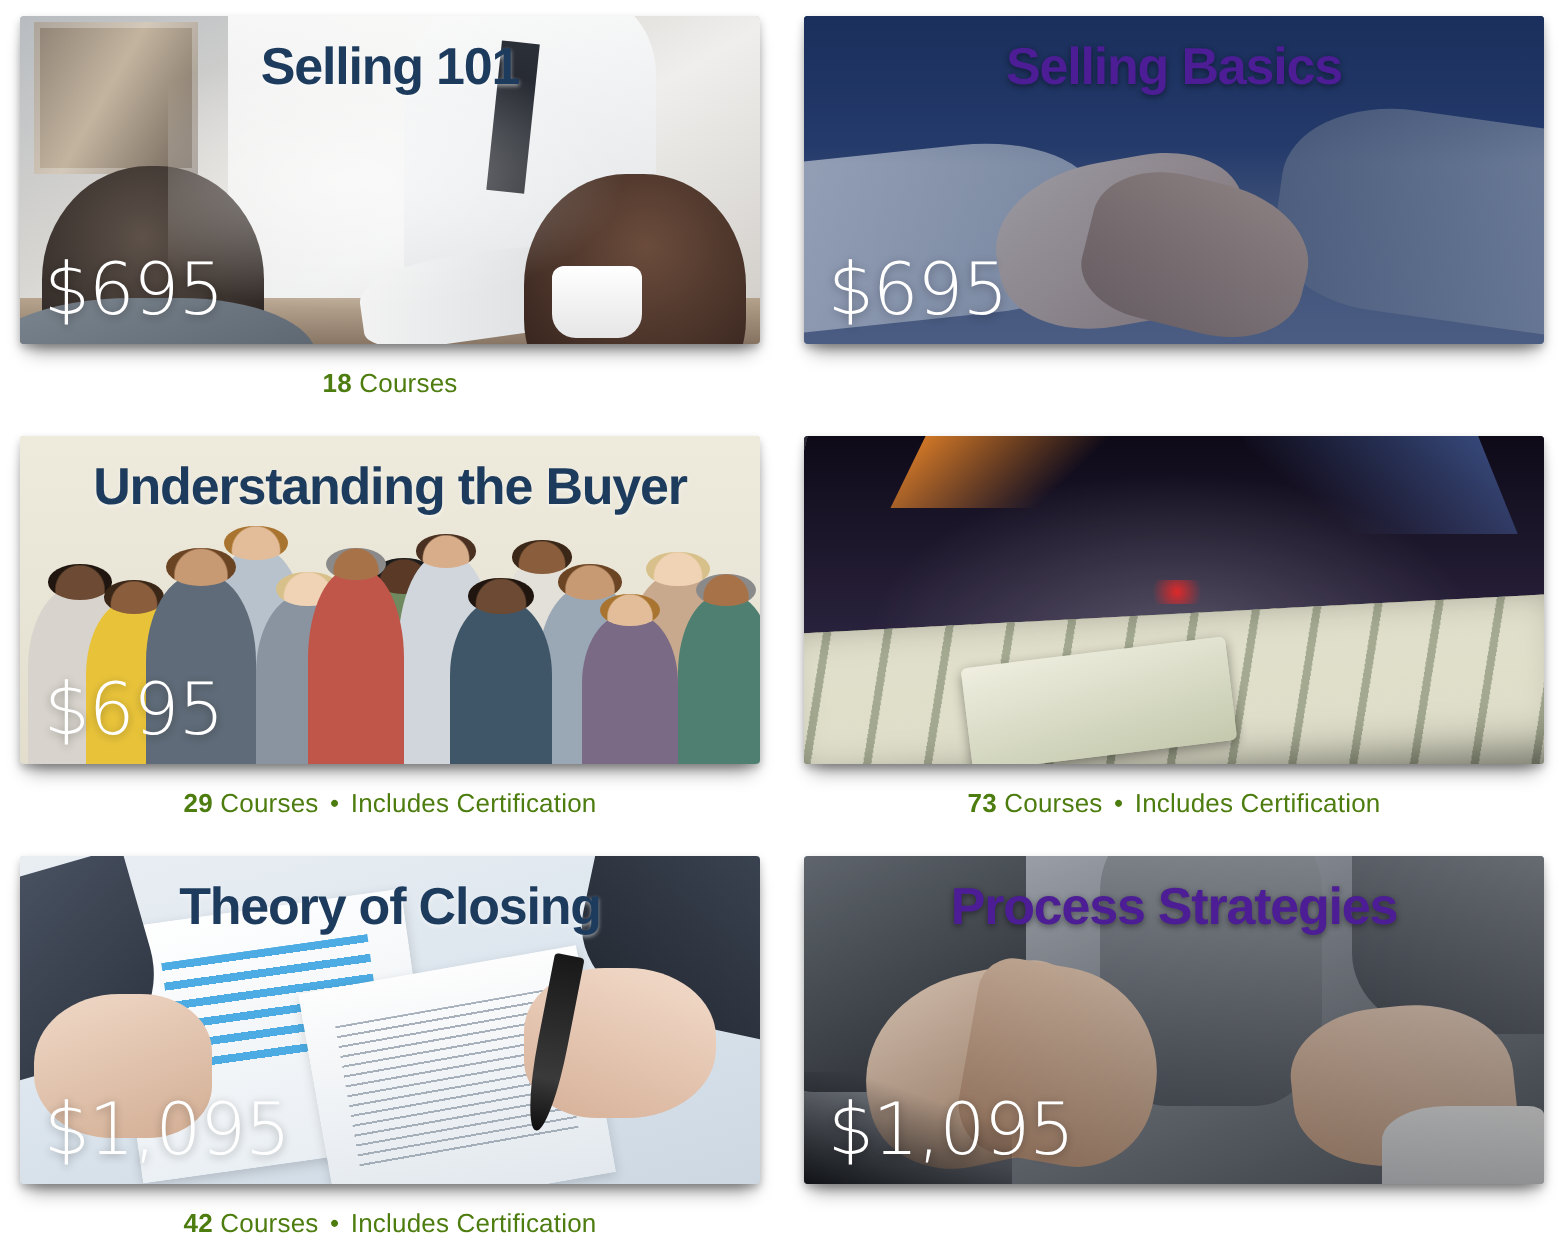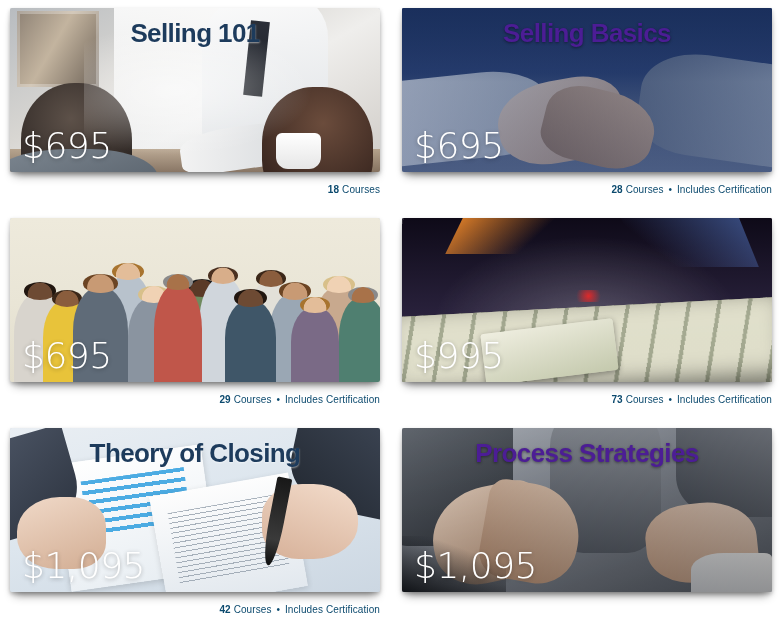--- a/index.html
+++ b/index.html
@@ -87,23 +87,23 @@
     letter-spacing: -0.5px;
     line-height: 1;
     z-index: 6;
     text-shadow: 0 1px 4px rgba(0,0,0,0.30);
     font-family: "DejaVu Sans", sans-serif;
   }
 
   
   .card-caption {
     margin-top: 12px;
-    text-align: right;
-    font-size: 10px;
-    color: #0c4a6e;
+    text-align: center;
+    font-size: 13px;
+    color: #4d7c0f;
     letter-spacing: 0.1px;
     white-space: nowrap;
   }
   .card-caption .count {
     font-weight: bold;
   }
   .card-caption .sep {
     padding: 0 2px;
   }
 
@@ -388,26 +388,20 @@
       <div class="banner-art art-handshake">
         <span class="bg-dark"></span>
         <span class="sleeve-l"></span>
         <span class="sleeve-r"></span>
         <span class="hand-a"></span>
         <span class="hand-b"></span>
         <span class="tint"></span>
       </div>
       <div class="card-title title-light">Selling Basics</div>
       <div class="card-price">$695</div>
-    </div>
-    <div class="card-caption">
-      <span class="count">28</span>
-      <span>Courses</span>
-      <span class="sep">•</span>
-      <span>Includes Certification</span>
     </div>
   </div>
 
   <div class="course-card">
     <div class="card-banner">
       <div class="banner-art art-crowd" id="crowd-art">
           <span class="p" style="left: 1%; width: 14%; height: 54%; background: rgb(216, 212, 205); z-index: 2;"></span>
           <span class="h" style="left: 3.66%; width: 8.68%; height: 10.85%; bottom: 50%; background: radial-gradient(circle at 50% 72%, rgb(109, 74, 51) 58%, rgb(33, 22, 15) 62%); z-index: 3;"></span>
           <span class="p" style="left: 9%; width: 13%; height: 50%; background: rgb(232, 195, 58); z-index: 3;"></span>
           <span class="h" style="left: 11.47%; width: 8.06%; height: 10.075%; bottom: 46%; background: radial-gradient(circle at 50% 72%, rgb(138, 93, 61) 58%, rgb(59, 39, 24) 62%); z-index: 4;"></span>
@@ -429,41 +423,41 @@
           <span class="h" style="left: 66.47%; width: 8.06%; height: 10.075%; bottom: 58%; background: radial-gradient(circle at 50% 72%, rgb(138, 93, 61) 58%, rgb(59, 39, 24) 62%); z-index: 3;"></span>
           <span class="p" style="left: 70%; width: 14%; height: 54%; background: rgb(154, 167, 180); z-index: 3;"></span>
           <span class="h" style="left: 72.66%; width: 8.68%; height: 10.85%; bottom: 50%; background: radial-gradient(circle at 50% 72%, rgb(200, 154, 116) 58%, rgb(107, 68, 35) 62%); z-index: 4;"></span>
           <span class="p" style="left: 76%; width: 13%; height: 46%; background: rgb(122, 106, 134); z-index: 4;"></span>
           <span class="h" style="left: 78.47%; width: 8.06%; height: 10.075%; bottom: 42%; background: radial-gradient(circle at 50% 72%, rgb(227, 189, 153) 58%, rgb(168, 116, 47) 62%); z-index: 5;"></span>
           <span class="p" style="left: 82%; width: 14%; height: 58%; background: rgb(200, 169, 142); z-index: 2;"></span>
           <span class="h" style="left: 84.66%; width: 8.68%; height: 10.85%; bottom: 54%; background: radial-gradient(circle at 50% 72%, rgb(240, 210, 180) 58%, rgb(216, 192, 138) 62%); z-index: 3;"></span>
           <span class="p" style="left: 89%; width: 13%; height: 52%; background: rgb(79, 127, 112); z-index: 3;"></span>
           <span class="h" style="left: 91.47%; width: 8.06%; height: 10.075%; bottom: 48%; background: radial-gradient(circle at 50% 72%, rgb(168, 114, 73) 58%, rgb(138, 138, 138) 62%); z-index: 4;"></span>
         </div>
+      <div class="card-title title-dark">Understanding the Buyer</div>
       <div class="card-price">$695</div>
     </div>
     <div class="card-caption">
       <span class="count">29</span>
       <span>Courses</span>
       <span class="sep">•</span>
       <span>Includes Certification</span>
     </div>
   </div>
 
   <div class="course-card">
     <div class="card-banner">
       <div class="banner-art art-money">
         <span class="tunnel"></span>
         <span class="streak-o"></span>
         <span class="streak-b"></span>
         <span class="tail"></span>
         <span class="bills"></span>
         <span class="bill-hi"></span>
       </div>
-      <div class="card-price">$995</div>
     </div>
     <div class="card-caption">
       <span class="count">73</span>
       <span>Courses</span>
       <span class="sep">•</span>
       <span>Includes Certification</span>
     </div>
   </div>
 
   <div class="course-card">

